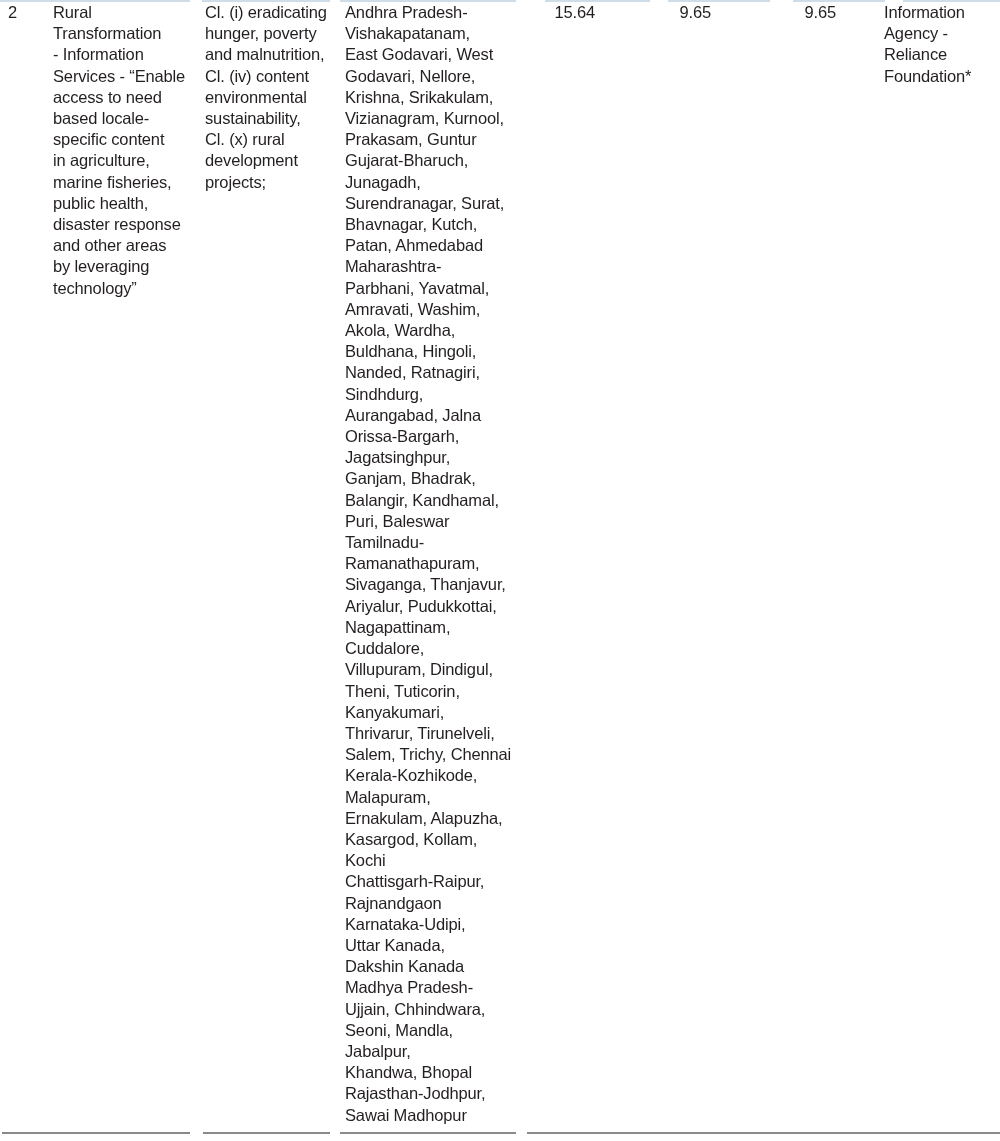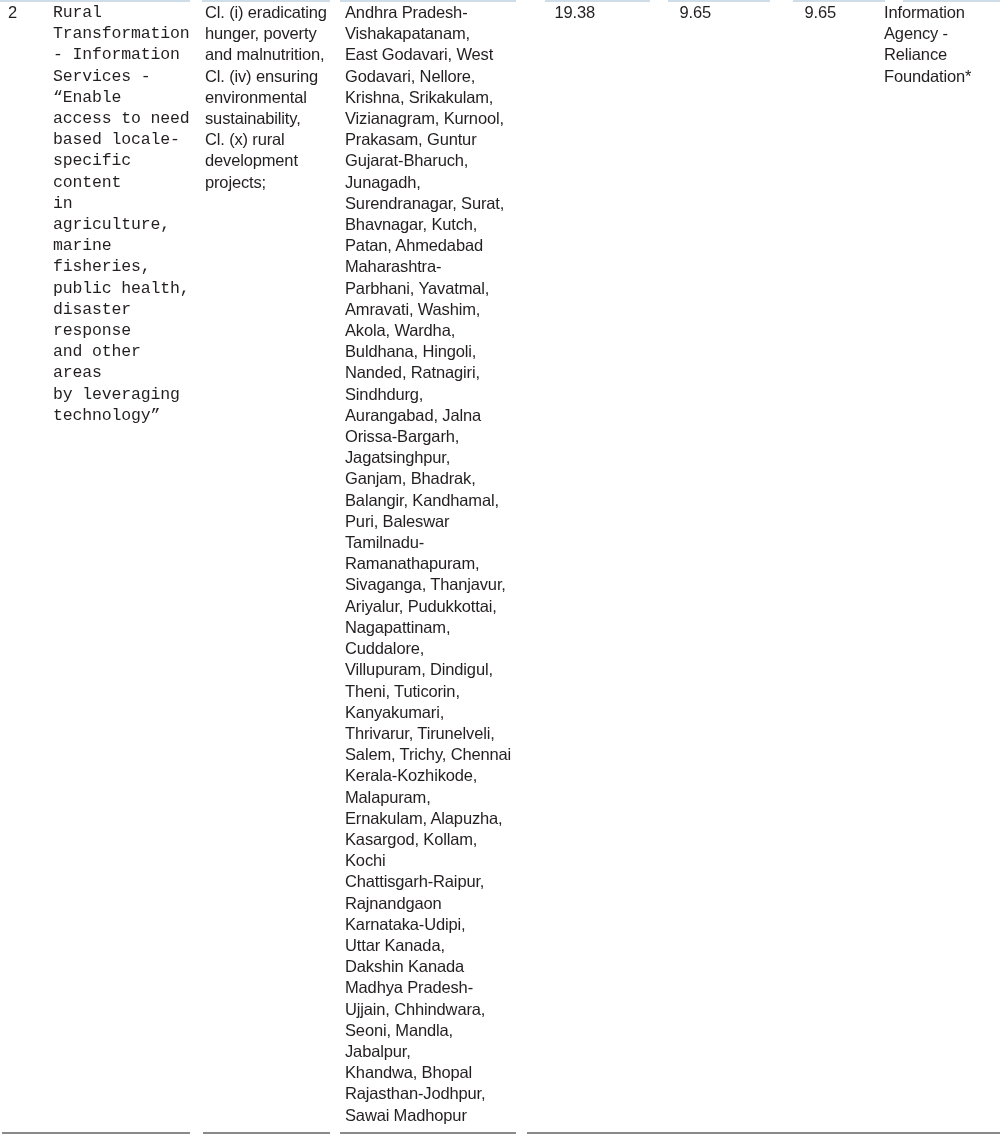--- a/index.html
+++ b/index.html
@@ -29,21 +29,21 @@
   }
   .cell{
     font-size:16.5px;
     line-height:21.2px;
     letter-spacing:-0.15px;
     padding-top:2px;
     white-space:pre-line;
     box-sizing:border-box;
   }
   .c1{padding-left:8px;}
-  .c2{padding-left:8px;font-family:Liberation Mono, monospace;}
+  .c2{padding-left:8px;}
   .c3{padding-left:13px;}
   .c4{padding-left:10px;}
   .c5{text-align:right;padding-right:53px;}
   .c6{text-align:right;padding-right:59px;}
   .c7{text-align:right;padding-right:47px;}
   .c8{padding-left:1px;}
   .hline{
     position:absolute;
     height:2px;
   }
@@ -75,21 +75,21 @@
 in agriculture,
 marine fisheries,
 public health,
 disaster response
 and other areas
 by leveraging
 technology”</div>
     <div class="cell c3">Cl. (i) eradicating
 hunger, poverty
 and malnutrition,
-Cl. (iv) ensuring
+Cl. (iv) content
 environmental
 sustainability,
 Cl. (x) rural
 development
 projects;</div>
     <div class="cell c4">Andhra Pradesh-
 Vishakapatanam,
 East Godavari, West
 Godavari, Nellore,
 Krishna, Srikakulam,
@@ -134,21 +134,21 @@
 Karnataka-Udipi,
 Uttar Kanada,
 Dakshin Kanada
 Madhya Pradesh-
 Ujjain, Chhindwara,
 Seoni, Mandla,
 Jabalpur,
 Khandwa, Bhopal
 Rajasthan-Jodhpur,
 Sawai Madhopur</div>
-    <div class="cell c5">19.38</div>
+    <div class="cell c5">15.64</div>
     <div class="cell c6">9.65</div>
     <div class="cell c7">9.65</div>
     <div class="cell c8">Information
 Agency -
 Reliance
 Foundation*</div>
   </div>
 
   <div class="hline bottom" style="left:2px;width:188px"></div>
   <div class="hline bottom" style="left:203px;width:127px"></div>

